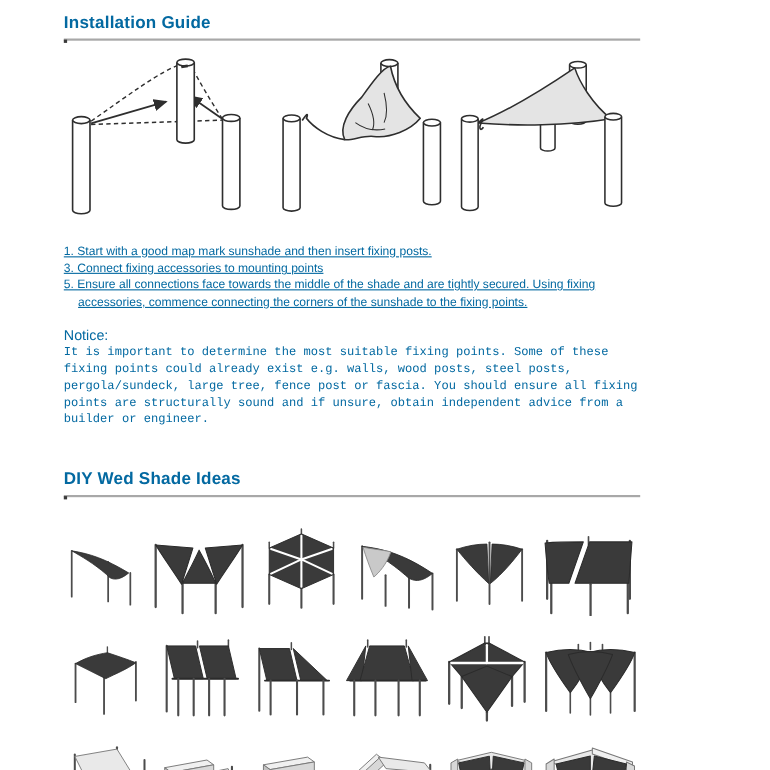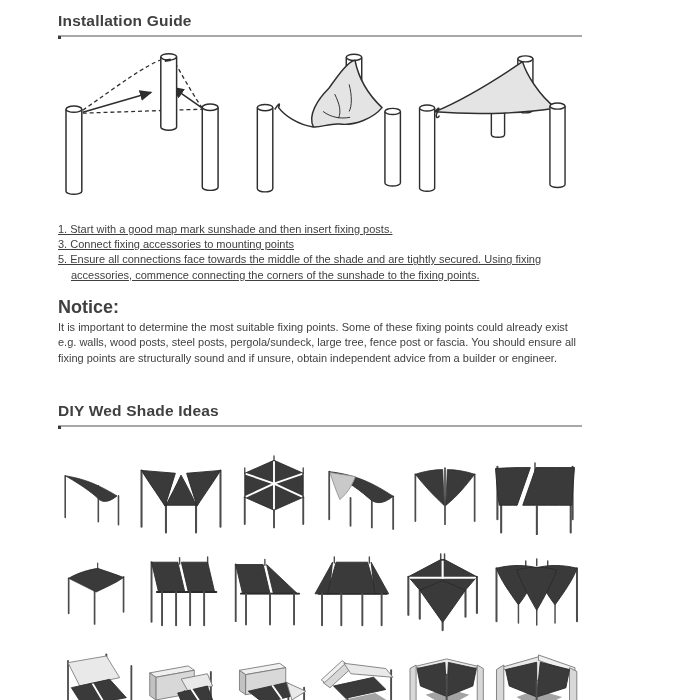--- a/index.html
+++ b/index.html
@@ -1,28 +1,28 @@
 <!DOCTYPE html>
 <html><head>
 <meta charset="utf-8">
 <style>
   html,body{margin:0;padding:0;background:#fff;}
   .page{
     width:644px;height:700px;box-sizing:border-box;background:#fff;
     padding:12px 62px 0 58px;overflow:hidden;position:relative;
-    font-family:"Liberation Sans",sans-serif;color:#404040;
+    font-family:"Liberation Sans",sans-serif;color:#0369a1;
   }
   .sec-title{font-size:15.5px;font-weight:700;margin:0 0 5px 0;letter-spacing:.2px;}
   .rule{height:2px;background:#a8a8a8;position:relative;}
   .rule .dot{position:absolute;left:0;top:1px;width:3px;height:3px;background:#3a3a3a;}
   .diagrams{display:flex;justify-content:space-between;align-items:flex-start;margin-top:9px;height:160px;}
   .steps{margin-top:16px;font-size:11px;line-height:15.2px;}
   .step{padding-left:13px;text-indent:-13px;text-decoration:underline;}
-  .notice-title{font-size:18px;font-weight:700;margin:14px 0 2px 0;}
-  .notice-text{font-size:11px;line-height:15.4px;margin:0;}
+  .notice-title{font-size:13px;font-weight:400;margin:14px 0 2px 0;}
+  .notice-text{font-size:11px;line-height:15.4px;margin:0;font-family:Liberation Mono, monospace;}
   .diy{margin-top:36px;}
   .ideas-row{display:flex;justify-content:space-between;align-items:flex-end;}
   .r1{margin-top:24px;}
   .r2{margin-top:12px;}
   .r3{margin-top:8px;}
   
   .ln{fill:none;stroke:#2e2e2e;stroke-width:1.6;}
   .dash{stroke-dasharray:4 3;stroke-width:1.3;}
   .cyl{fill:#ffffff;stroke:#2e2e2e;stroke-width:1.5;}
   .sailg{fill:#e4e4e4;stroke:#2e2e2e;stroke-width:1.5;stroke-linejoin:round;}

